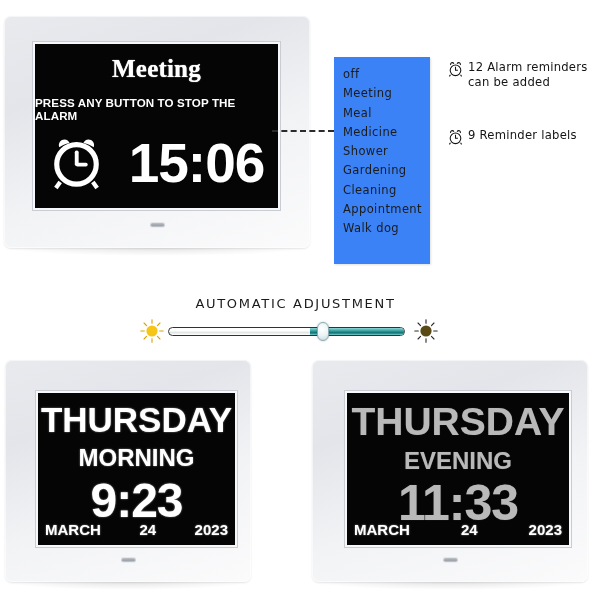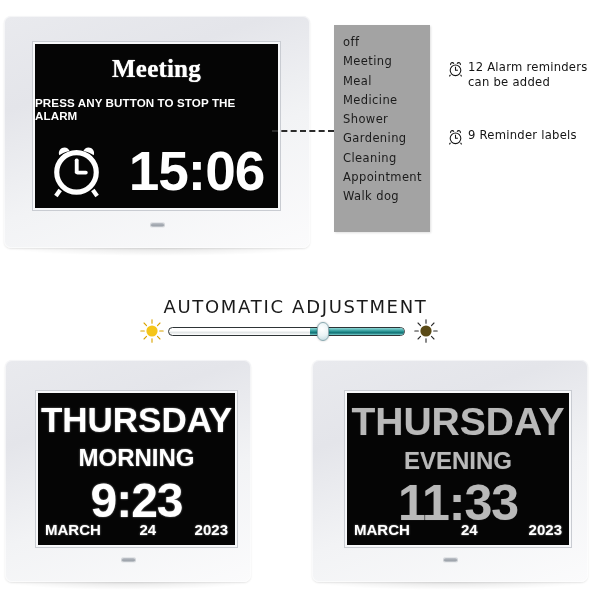--- a/index.html
+++ b/index.html
@@ -37,56 +37,57 @@
     font-weight:bold;font-size:25px;letter-spacing:.2px;
     font-family:"Liberation Serif", serif;
     text-shadow:0 0 1px #fff;
   }
   .alarm-sub{
     position:absolute;left:0;right:0;top:52px;text-align:left;color:#fff;
     font-size:11.6px;font-weight:bold;letter-spacing:.1px;
   }
   .alarm-row{
     position:absolute;left:0;right:0;top:92px;height:70px;
-    display:flex;align-items:center;justify-content:center;gap:25px;
+    display:flex;align-items:flex-start;justify-content:center;gap:25px;
   }
   .alarm-time{
     color:#fff;font-size:55px;font-weight:bold;line-height:1;
     font-family:"Liberation Sans", sans-serif;letter-spacing:-1px;
   }
   .alarm-ico{width:55px;height:55px;flex:0 0 55px;}
 
   
   .dash{
     position:absolute;height:0;border-top:2px dashed #2b2b2b;
   }
 
   
   .labels-panel{
-    position:absolute;background:#a3a3a3;
+    position:absolute;background:#3b82f6;
     box-shadow:1px 1px 2px rgba(0,0,0,.12);
+    margin-top:32px;
   }
   .labels-panel ul{list-style:none;margin:0;padding:8px 0 6px 9px;}
   .labels-panel li{
     color:#1b1b1b;font-size:11.5px;line-height:19.3px;letter-spacing:.4px;
     white-space:nowrap;font-family:"DejaVu Sans", sans-serif;
   }
 
   
   .note{position:absolute;display:flex;align-items:flex-start;gap:4px;}
   .note .ico{width:17px;height:17px;flex:0 0 17px;margin-top:1px;}
   .note .txt{
     color:#141414;font-size:11.6px;line-height:14.6px;letter-spacing:.25px;
     font-family:"DejaVu Sans", sans-serif;
   }
 
   
   .auto-title{
     position:absolute;left:0;right:9px;top:296px;text-align:center;
-    color:#1a1a1a;font-size:18px;letter-spacing:1.7px;font-weight:normal;
+    color:#1a1a1a;font-size:13px;letter-spacing:1.7px;font-weight:normal;
     font-family:"DejaVu Sans", sans-serif;
   }
   .slider-wrap{position:absolute;left:138px;top:316px;width:300px;height:30px;}
   .sun{position:absolute;width:28px;height:28px;top:1px;}
   .sun-left{left:0;}
   .sun-right{right:-2px;}
   .track{
     position:absolute;left:30px;right:33px;top:11px;height:9px;border-radius:5px;
     background:linear-gradient(180deg,#ffffff 0%,#ffffff 42%,#dfe3e4 60%,#ffffff 100%);
     border:1px solid #2e3436;box-sizing:border-box;

